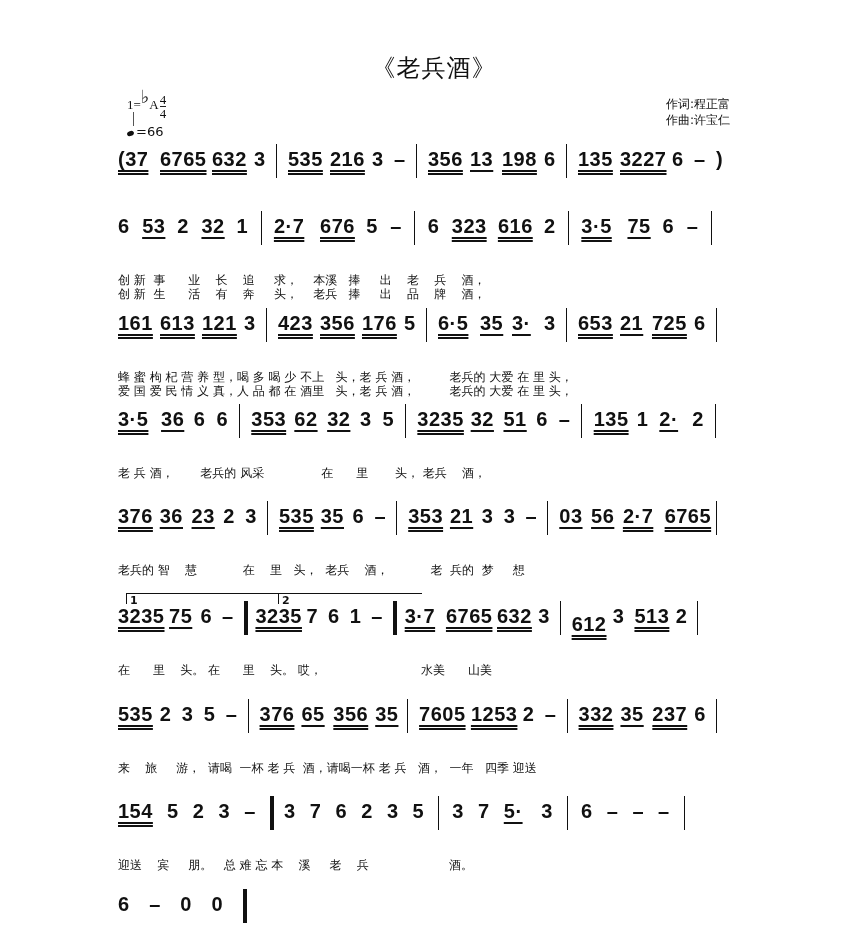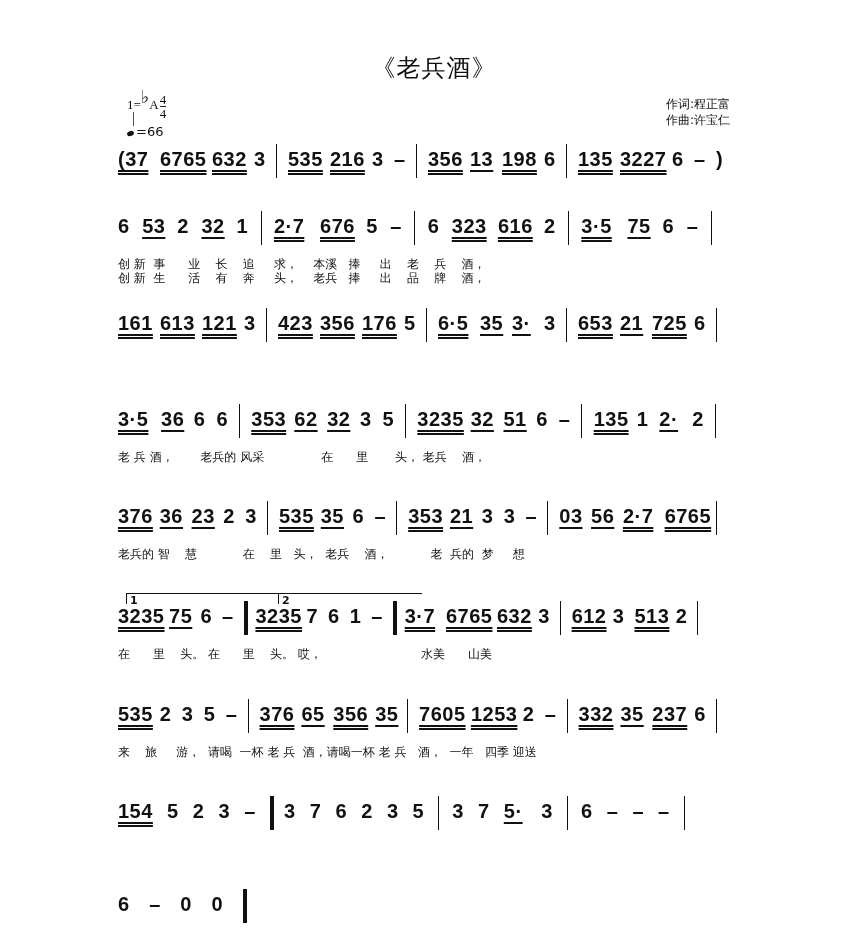--- a/index.html
+++ b/index.html
@@ -19,21 +19,21 @@
 
   .system { position: absolute; left: 118px; width: 650px; }
   .notes { position: relative; height: 34px; white-space: nowrap; font-weight: bold; font-size: 20px;
            font-family: "Liberation Sans", sans-serif; }
   .notes .g { position: absolute; top: 0; }
   .notes .g span.num { letter-spacing: 0.5px; text-decoration: underline; text-decoration-thickness: 1.5px; text-underline-offset: 4px; }
   .notes .g.dbl span.num { text-decoration-style: double; }
   .notes .g.plain span.num { text-decoration: none; }
   .bar { position: absolute; top: -4px; width: 1px; height: 34px; background: #111; }
   .bar.dbl { width: 4px; border-left: 1px solid #111; border-right: 3px solid #111; background: transparent; box-sizing: border-box; }
-  .lyrics { font-size: 12px; line-height: 14px; position: relative; height: 30px; margin-top: 8px; }
+  .lyrics { font-size: 12px; line-height: 14px; position: relative; height: 30px; margin-top: 24px; }
   .lyrics div { position: absolute; left: 0; white-space: pre; letter-spacing: 0; }
   .volta { position: absolute; border-top: 1px solid #111; border-left: 1px solid #111; height: 10px; font-size: 11px; font-weight: bold; padding-left: 3px; }
 </style>
 </head>
 <body>
 
 <div class="title">《老兵酒》</div>
 
 <div class="key">
   <span>1=</span><span class="flat">♭</span><span>A</span><span class="ts"><span class="top">4</span><span>4</span></span>
@@ -115,20 +115,24 @@
         <div class="g dbl" style="left: 320px;"><span class="num">6·5</span></div>
         <div class="g" style="left: 362px;"><span class="num">35</span></div>
         <div class="g" style="left: 394px;"><span class="num">3·</span></div>
         <div class="g plain" style="left: 426px;"><span class="num">3</span></div>
         <div class="bar" style="left: 448px;"></div>
         <div class="g dbl" style="left: 460px;"><span class="num">653</span></div>
         <div class="g" style="left: 502px;"><span class="num">21</span></div>
         <div class="g dbl" style="left: 534px;"><span class="num">725</span></div>
         <div class="g plain" style="left: 576px;"><span class="num">6</span></div>
         <div class="bar" style="left: 598px;"></div>
+      </div>
+      <div class="lyrics">
+        <div style="top: 0px;">蜂 蜜 枸 杞 营 养 型，喝 多 喝 少 不上   头，老 兵 酒，         老兵的 大爱 在 里 头，</div>
+        <div style="top: 14px;">爱 国 爱 民 情 义 真，人 品 都 在 酒里   头，老 兵 酒，         老兵的 大爱 在 里 头，</div>
       </div>
     </div>
     <div class="system" style="top: 408px;">
       <div class="notes">
         <div class="g dbl" style="left: 0px;"><span class="num">3·5</span></div>
         <div class="g" style="left: 43.0599px;"><span class="num">36</span></div>
         <div class="g plain" style="left: 75.8675px;"><span class="num">6</span></div>
         <div class="g plain" style="left: 98.4227px;"><span class="num">6</span></div>
         <div class="bar" style="left: 120.978px;"></div>
         <div class="g dbl" style="left: 133.281px;"><span class="num">353</span></div>
@@ -195,21 +199,21 @@
         <div class="g plain" style="left: 188.52px;"><span class="num">7</span></div>
         <div class="g plain" style="left: 210.121px;"><span class="num">6</span></div>
         <div class="g plain" style="left: 231.722px;"><span class="num">1</span></div>
         <div class="g plain" style="left: 253.323px;"><span class="num">–</span></div>
         <div class="bar dbl" style="left: 274.924px;"></div>
         <div class="g dbl" style="left: 286.707px;"><span class="num">3·7</span></div>
         <div class="g dbl" style="left: 327.946px;"><span class="num">6765</span></div>
         <div class="g dbl" style="left: 379.003px;"><span class="num">632</span></div>
         <div class="g plain" style="left: 420.242px;"><span class="num">3</span></div>
         <div class="bar" style="left: 441.843px;"></div>
-        <div class="g dbl" style="left: 453.625px;"><span class="num">612</span></div>
+        <div class="g dbl" style="left: 453.625px; margin-top: 8px;"><span class="num">612</span></div>
         <div class="g plain" style="left: 494.864px;"><span class="num">3</span></div>
         <div class="g dbl" style="left: 516.465px;"><span class="num">513</span></div>
         <div class="g plain" style="left: 557.704px;"><span class="num">2</span></div>
         <div class="bar" style="left: 579.305px;"></div>
       </div>
       <div class="lyrics">
         <div style="top: 0px;">在      里    头。 在      里    头。 哎，                          水美      山美</div>
       </div>
     </div>
     <div class="system" style="top: 703px;">
@@ -259,20 +263,23 @@
         <div class="g plain" style="left: 360.072px;"><span class="num">7</span></div>
         <div class="g" style="left: 385.791px;"><span class="num">5·</span></div>
         <div class="g plain" style="left: 423.201px;"><span class="num">3</span></div>
         <div class="bar" style="left: 448.921px;"></div>
         <div class="g plain" style="left: 462.95px;"><span class="num">6</span></div>
         <div class="g plain" style="left: 488.669px;"><span class="num">–</span></div>
         <div class="g plain" style="left: 514.388px;"><span class="num">–</span></div>
         <div class="g plain" style="left: 540.108px;"><span class="num">–</span></div>
         <div class="bar" style="left: 565.827px;"></div>
       </div>
+      <div class="lyrics">
+        <div style="top: 0px;">迎送    宾     朋。   总 难 忘 本    溪     老    兵                     酒。</div>
+      </div>
     </div>
     <div class="system" style="top: 893px;">
       <div class="notes">
         <div class="g plain" style="left: 0px;"><span class="num">6</span></div>
         <div class="g plain" style="left: 31.1667px;"><span class="num">–</span></div>
         <div class="g plain" style="left: 62.3333px;"><span class="num">0</span></div>
         <div class="g plain" style="left: 93.5px;"><span class="num">0</span></div>
         <div class="bar dbl" style="left: 124.667px;"></div>
       </div>
     </div>

